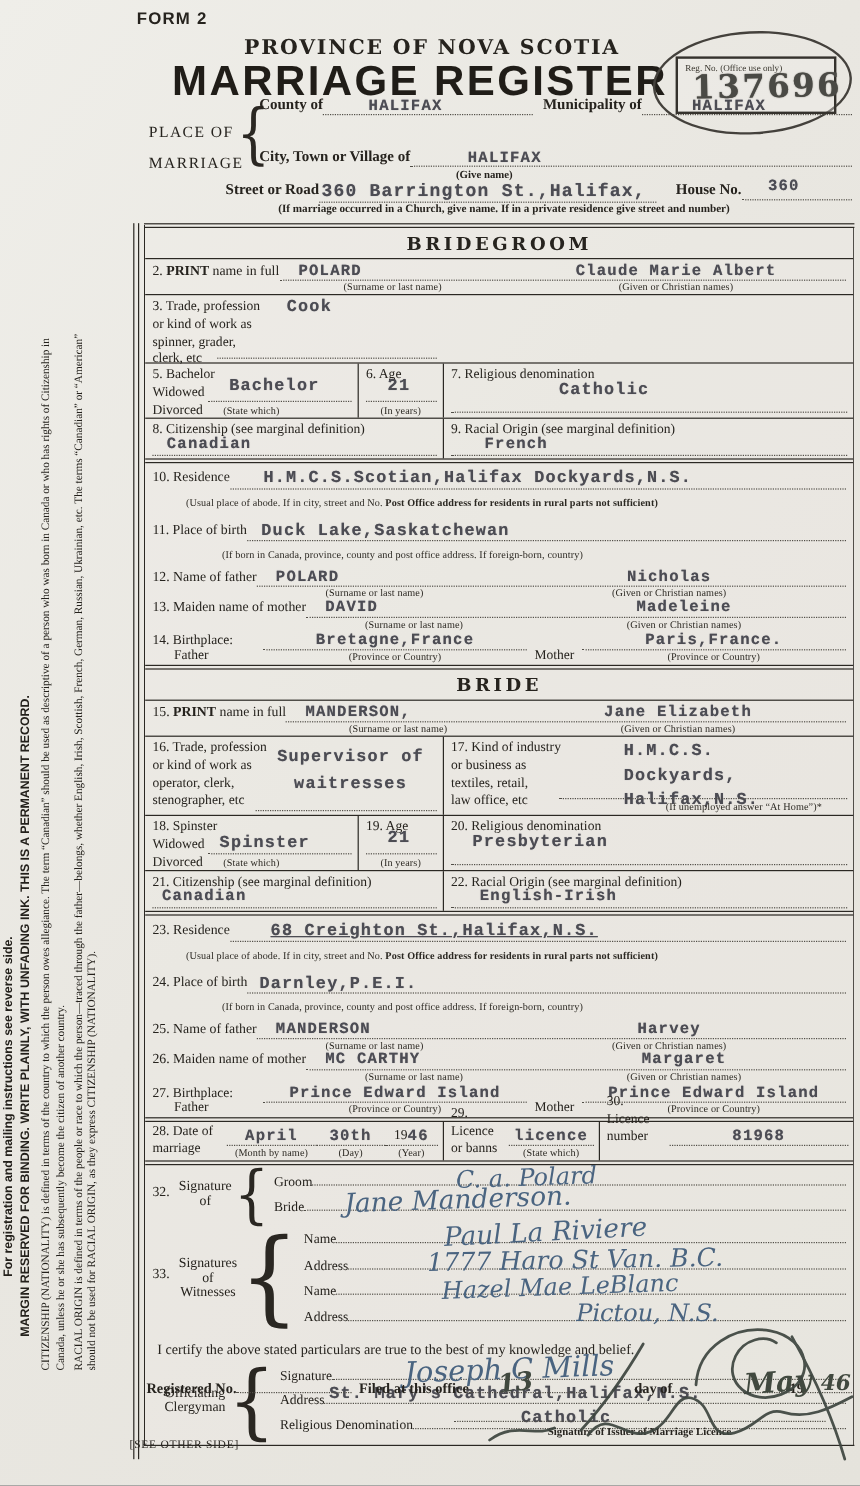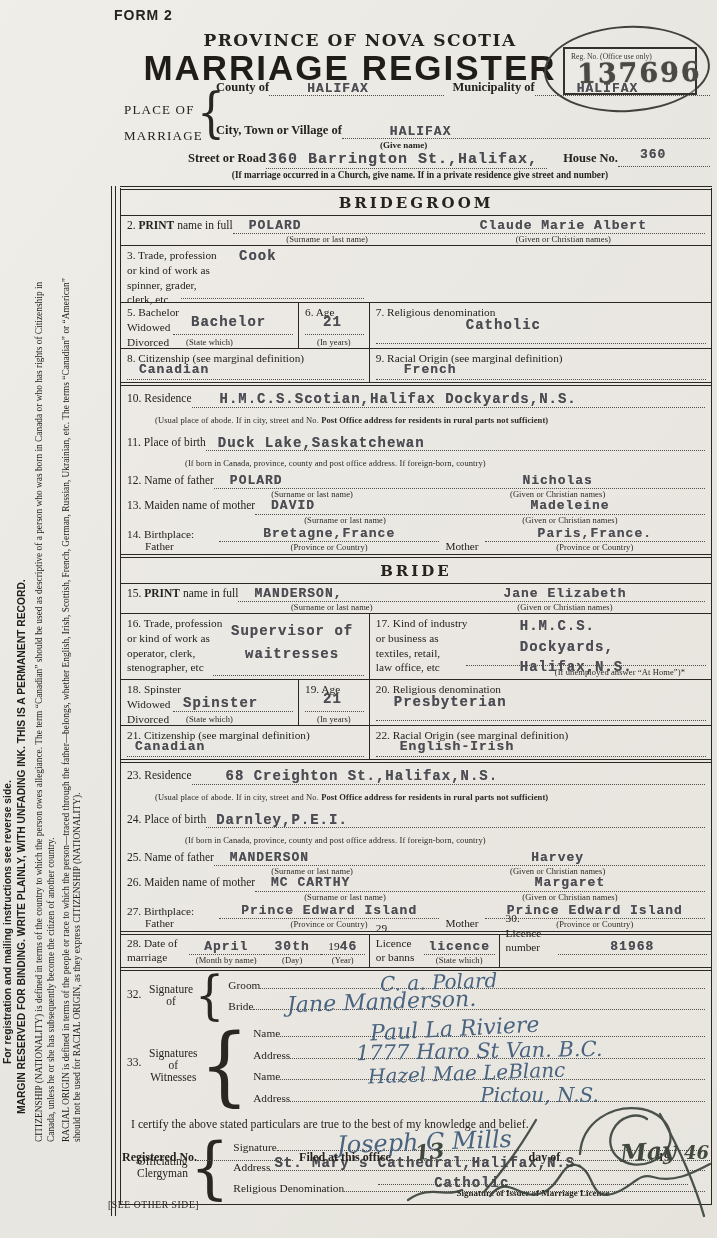--- a/index.html
+++ b/index.html
@@ -371,21 +371,21 @@
       <div class="cell c58">
         <div class="lbl">22. Racial Origin (see marginal definition)</div>
         <span class="typed cell-typed" style="left:30px;top:14px;">English-Irish</span>
         <div class="cell-dots" style="bottom:2px;"></div>
       </div>
     </div>
 
     <div class="row double-t">
       <div class="flexline">
         <span class="lbl-inline">23. Residence</span>
-        <span class="lfill"><span class="typed" style="margin-left:34px;font-size:14px;">68 Creighton St.,Halifax,N.S.</span></span>
+        <span class="lfill"><span class="typed" style="margin-left:34px;font-size:14px;text-decoration:underline;">68 Creighton St.,Halifax,N.S.</span></span>
       </div>
       <div class="full-note"><span class="note">(Usual place of abode.  If in city, street and No.  </span><span class="note" style="font-weight:bold;">Post Office address for residents in rural parts not sufficient)</span></div>
     </div>
 
     <div class="row">
       <div class="flexline">
         <span class="lbl-inline">24. Place of birth</span>
         <span class="lfill"><span class="typed" style="margin-left:10px;font-size:14px;">Darnley,P.E.I.</span></span>
       </div>
       <div class="full-note" style="padding-left:64px;"><span class="note">(If born in Canada, province, county and post office address.  If foreign-born, country)</span></div>

